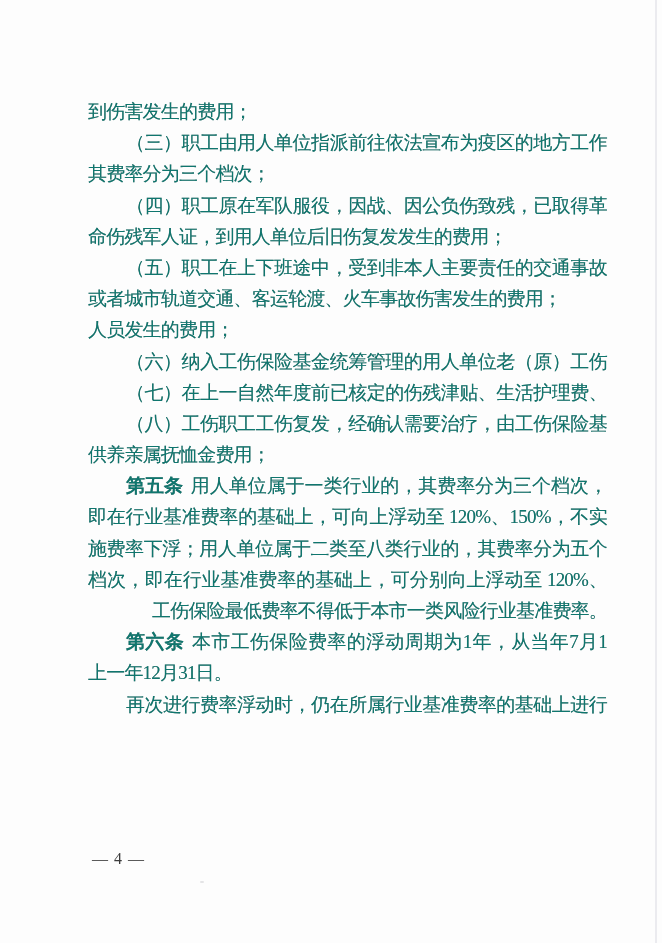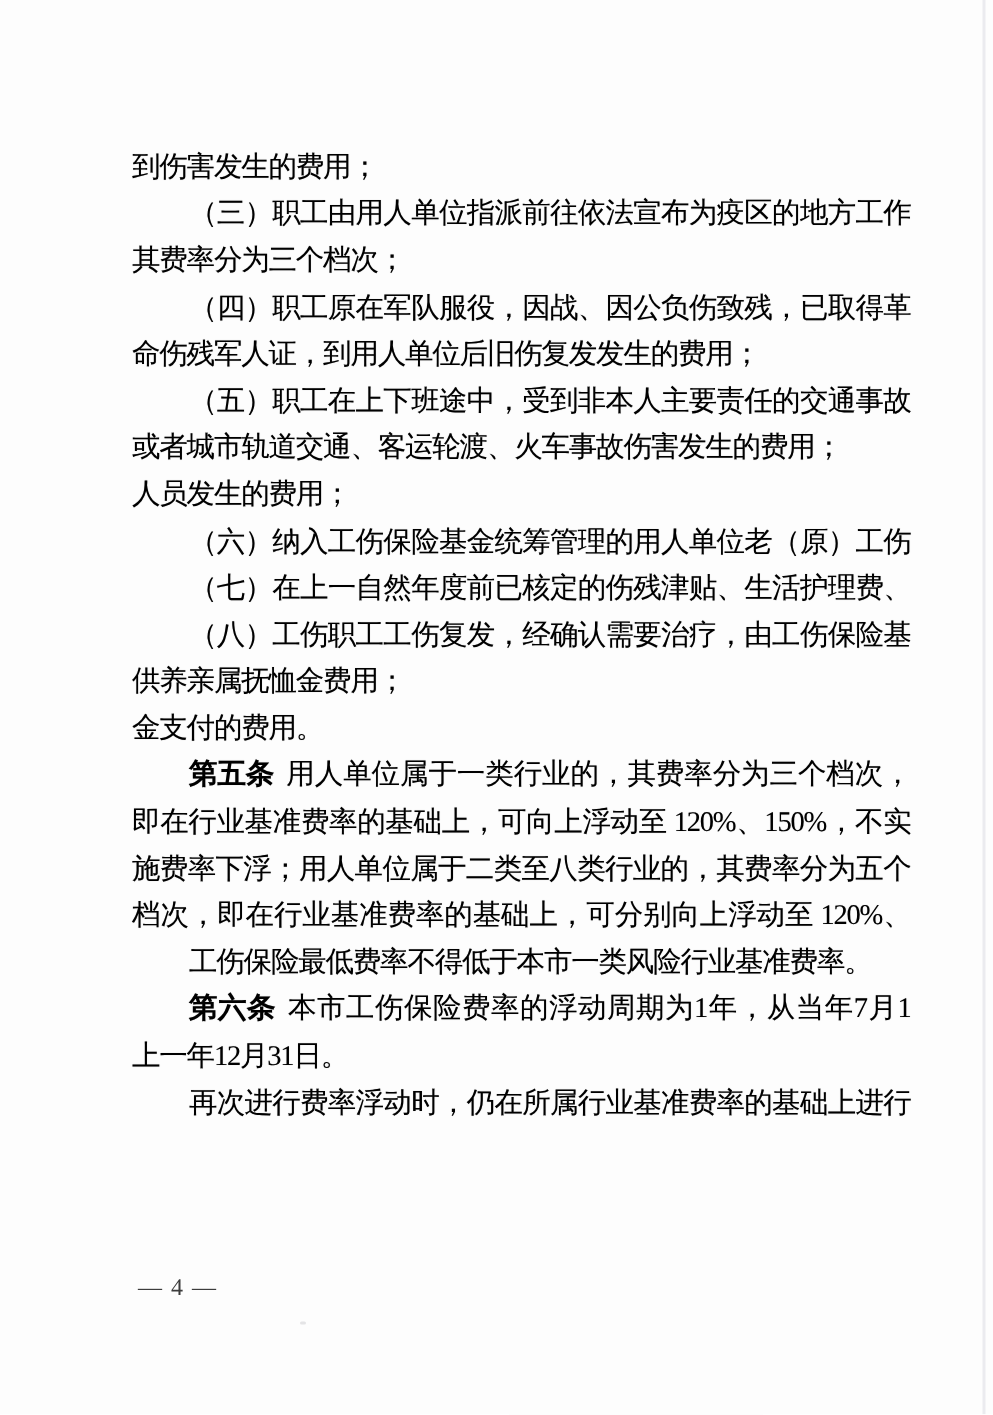--- a/index.html
+++ b/index.html
@@ -41,25 +41,26 @@
     width: 519px;
   }
   .line {
     margin: 0;
     padding: 0;
     height: 31.2px;
     line-height: 31.2px;
     font-size: 19px;
     letter-spacing: -0.8px;
     white-space: nowrap;
-    color: #000000;
+    color: #0f766e;
     text-shadow: 0 0 0.5px rgba(40,40,40,0.45);
   }
   .line.indent {
     padding-left: 38px;
+    text-align: right;
   }
   
   .line.fill {
     white-space: normal;
     text-align: justify;
     text-align-last: justify;
   }
   .term {
     font-weight: bold;
     font-family: Liberation Sans, sans-serif;
@@ -85,21 +86,20 @@
     <p class="line">其费率分为三个档次；</p>
     <p class="line indent fill">（四）职工原在军队服役，因战、因公负伤致残，已取得革</p>
     <p class="line">命伤残军人证，到用人单位后旧伤复发发生的费用；</p>
     <p class="line indent fill">（五）职工在上下班途中，受到非本人主要责任的交通事故</p>
     <p class="line">或者城市轨道交通、客运轮渡、火车事故伤害发生的费用；</p>
     <p class="line">人员发生的费用；</p>
     <p class="line indent fill">（六）纳入工伤保险基金统筹管理的用人单位老（原）工伤</p>
     <p class="line indent fill">（七）在上一自然年度前已核定的伤残津贴、生活护理费、</p>
     <p class="line indent fill">（八）工伤职工工伤复发，经确认需要治疗，由工伤保险基</p>
     <p class="line">供养亲属抚恤金费用；</p>
-    <p class="line">金支付的费用。</p>
     <p class="line indent fill">
       <span class="term">第五条</span><span>用人单位属于一类行业的，其费率分为三个档次，</span>
     </p>
     <p class="line fill">即在行业基准费率的基础上，可向上浮动至 120%、150%，不实</p>
     <p class="line fill">施费率下浮；用人单位属于二类至八类行业的，其费率分为五个</p>
     <p class="line fill">档次，即在行业基准费率的基础上，可分别向上浮动至 120%、</p>
     <p class="line indent">工伤保险最低费率不得低于本市一类风险行业基准费率。</p>
     <p class="line indent fill">
       <span class="term">第六条</span><span>本市工伤保险费率的浮动周期为1年，从当年7月1</span>
     </p>

